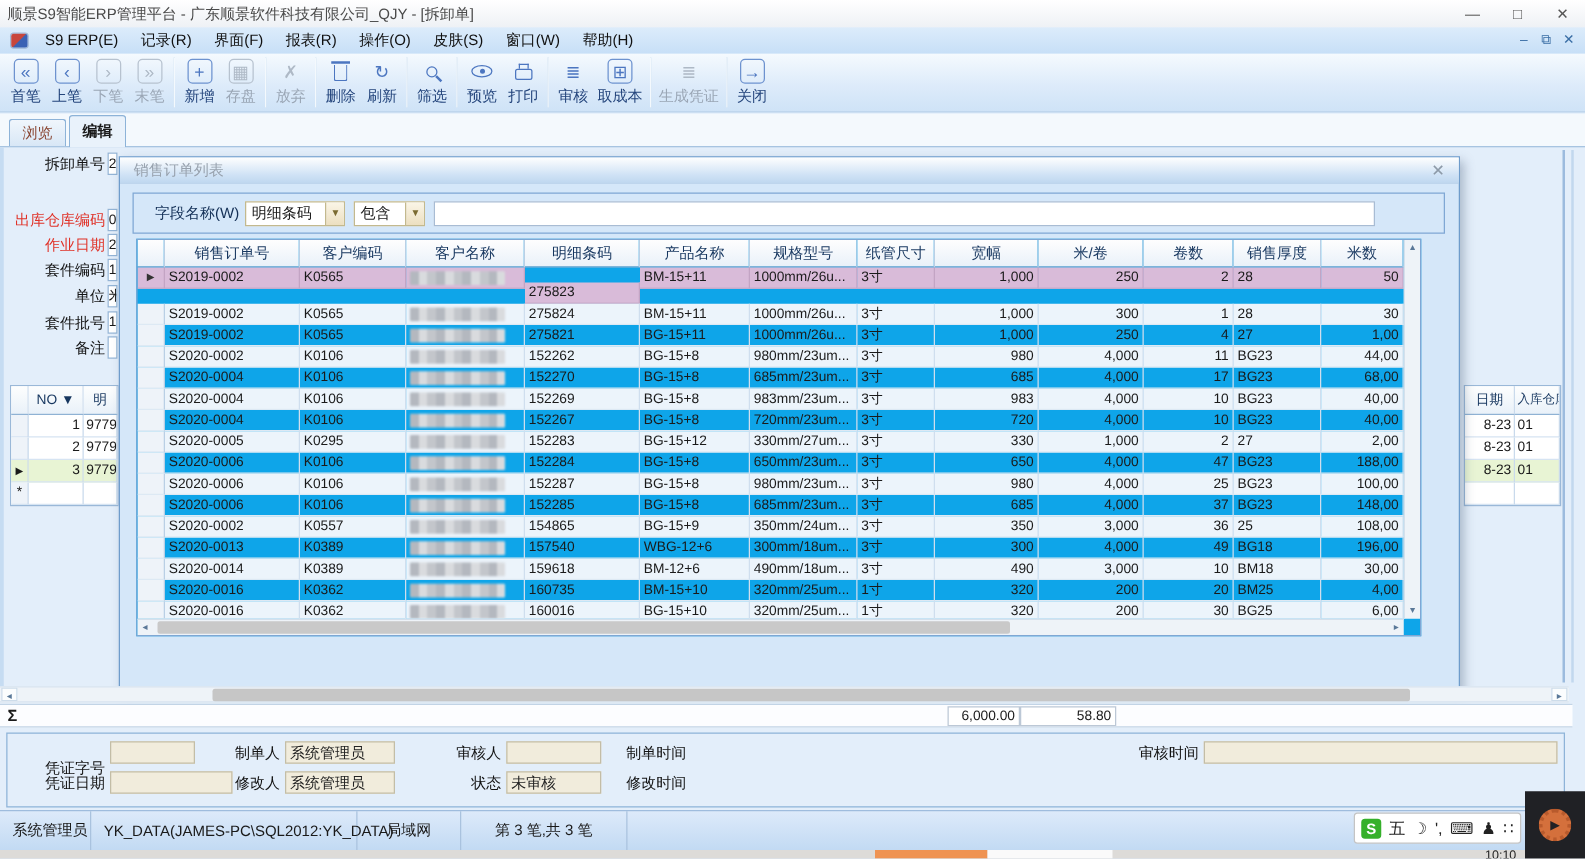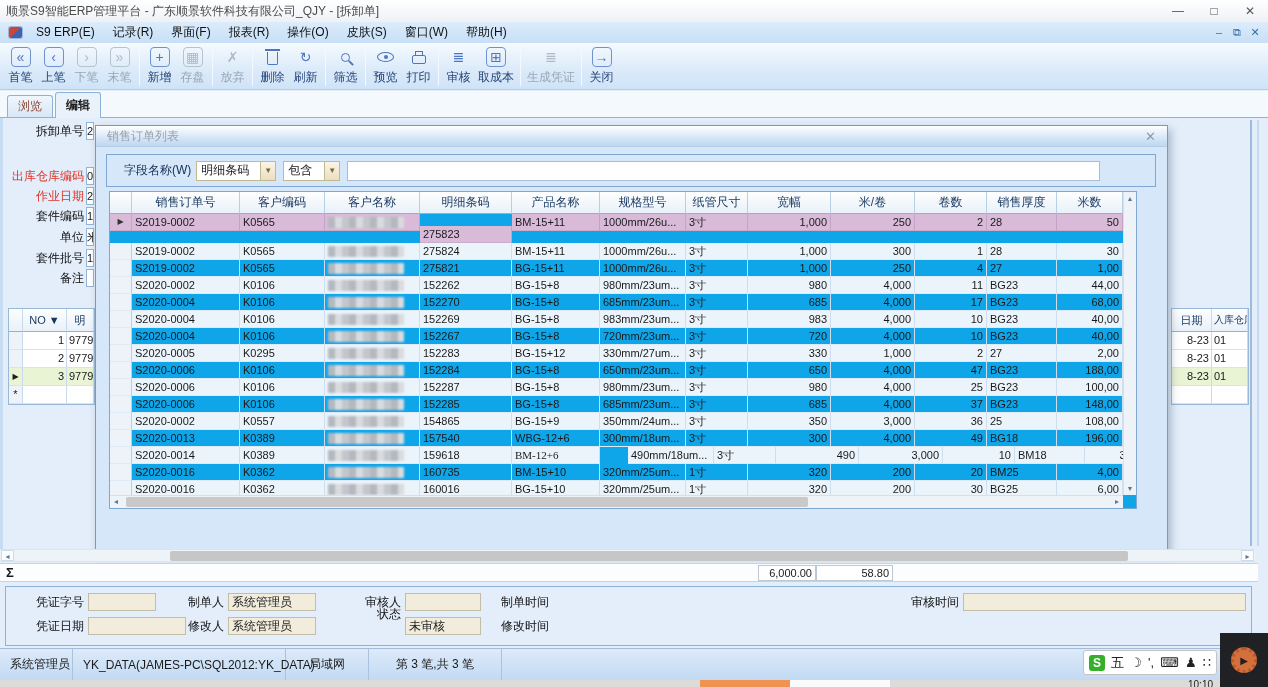--- a/index.html
+++ b/index.html
@@ -593,22 +593,22 @@
               <span class="tcell ar" style="width: 72px;">49</span>
               <span class="tcell" style="width: 70px;">BG18</span>
               <span class="tcell ar" style="width: 66px;">196,00</span>
             </div>
             <div class="trow odd">
               <span class="tcell tsel" style="width: 22px;"></span>
               <span class="tcell" style="width: 108px;">S2020-0014</span>
               <span class="tcell" style="width: 85px;">K0389</span>
               <span class="tcell" style="width: 95px;"><span class="redacted"></span></span>
               <span class="tcell" style="width: 92px;">159618</span>
-              <span class="tcell" style="width: 88px; font-family: Liberation Serif, serif;">BM-12+6</span>
-              <span class="tcell" style="width: 86px; margin-left: 28px;">490mm/18um...</span>
+              <span class="tcell" style="width: 88px;">BM-12+6</span>
+              <span class="tcell" style="width: 86px;">490mm/18um...</span>
               <span class="tcell" style="width: 62px;">3寸</span>
               <span class="tcell ar" style="width: 83px;">490</span>
               <span class="tcell ar" style="width: 84px;">3,000</span>
               <span class="tcell ar" style="width: 72px;">10</span>
               <span class="tcell" style="width: 70px;">BM18</span>
               <span class="tcell ar" style="width: 66px;">30,00</span>
             </div>
             <div class="trow even">
               <span class="tcell tsel" style="width: 22px;"></span>
               <span class="tcell" style="width: 108px;">S2020-0016</span>
@@ -659,34 +659,34 @@
     <span class="sar mh-right">▸</span>
   </div>
 
   <div class="sumrow">
     <span class="sigma">Σ</span>
     <span class="sumbox b1">6,000.00</span>
     <span class="sumbox b2">58.80</span>
   </div>
 
   <div class="footer">
-      <span class="f-label" style="left: 6px; width: 72px; top: 6px;">凭证字号</span>
+      <span class="f-label" style="left: 6px; width: 72px; top: 18px;">凭证字号</span>
       <span class="f-field" style="left: 82px; width: 68px; top: 6px;"></span>
       <span class="f-label" style="left: 160px; width: 58px; top: 6px; font-family: Liberation Serif, serif;">制单人</span>
       <span class="f-field" style="left: 222px; width: 88px; top: 6px;">系统管理员</span>
       <span class="f-label" style="left: 340px; width: 55px; top: 6px;">审核人</span>
       <span class="f-field" style="left: 399px; width: 76px; top: 6px;"></span>
       <span class="f-label" style="left: 485px; width: 58px; top: 6px;">制单时间</span>
       <span class="f-label" style="left: 895px; width: 58px; top: 6px;">审核时间</span>
       <span class="f-field" style="left: 957px; width: 283px; top: 6px;"></span>
       <span class="f-label" style="left: 6px; width: 72px; top: 30px;">凭证日期</span>
       <span class="f-field" style="left: 82px; width: 98px; top: 30px;"></span>
       <span class="f-label" style="left: 160px; width: 58px; top: 30px;">修改人</span>
       <span class="f-field" style="left: 222px; width: 88px; top: 30px;">系统管理员</span>
-      <span class="f-label" style="left: 340px; width: 55px; top: 18px;">状态</span>
+      <span class="f-label" style="left: 340px; width: 55px; top: 30px;">状态</span>
       <span class="f-field" style="left: 399px; width: 76px; top: 30px;">未审核</span>
       <span class="f-label" style="left: 485px; width: 58px; top: 30px;">修改时间</span>
     </div>
 
   <div class="statusbar">
       <div class="s-cell" style="width: 73px;">系统管理员</div>
       <div class="s-cell" style="width: 213px;">YK_DATA(JAMES-PC\SQL2012:YK_DATA)</div>
       <div class="s-cell center" style="width: 83px;">局域网</div>
       <div class="s-cell center" style="width: 133px;">第 3 笔,共 3 笔</div>
       <div class="s-cell" style="flex: 1 1 0%;"></div>

